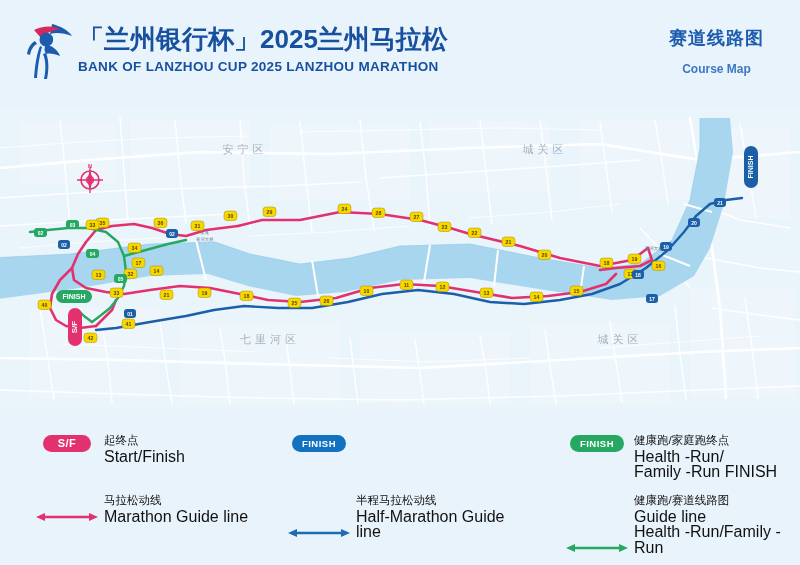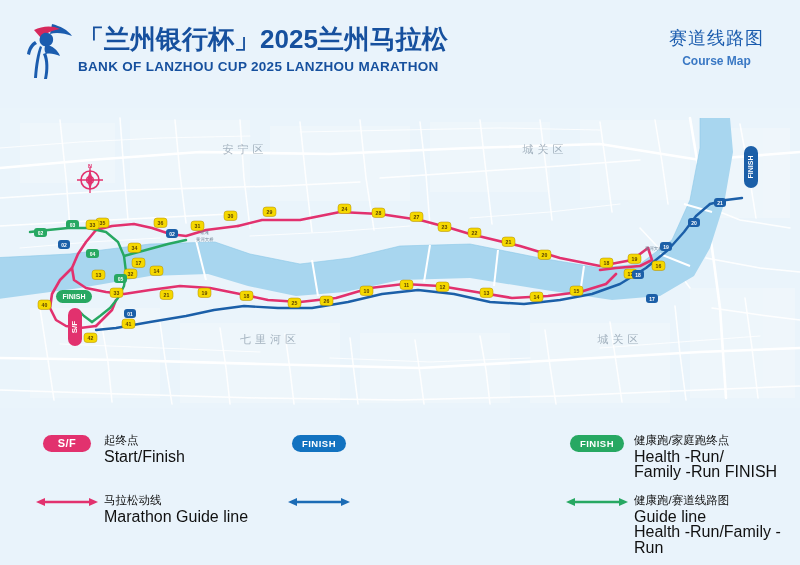--- a/index.html
+++ b/index.html
@@ -9,38 +9,38 @@
     font-family:"Liberation Sans","DejaVu Sans",sans-serif;
     overflow:hidden;position:relative;
   }
   
   .header{position:absolute;left:0;top:0;width:800px;height:110px;}
   .logo-mark{position:absolute;left:22px;top:20px;width:54px;height:62px;}
   .title-block{position:absolute;left:78px;top:24px;}
   .title-cn{font-size:26px;font-weight:bold;color:#16509e;letter-spacing:0px;line-height:30px;white-space:nowrap;}
   .title-en{font-size:13.5px;font-weight:bold;color:#16509e;letter-spacing:.3px;line-height:18px;margin-top:4px;white-space:nowrap;}
   .course-block{position:absolute;right:36px;top:26px;text-align:center;}
-  .course-cn{font-size:18px;font-weight:normal;color:#1b5cae;line-height:24px;letter-spacing:1px;}
-  .course-en{font-size:12px;font-weight:bold;color:#3a78c4;line-height:18px;margin-top:2px;}
+  .course-cn{font-size:18px;font-weight:bold;color:#1b5cae;line-height:24px;letter-spacing:1px;}
+  .course-en{font-size:12px;font-weight:bold;color:#3a78c4;line-height:18px;margin-top:10px;}
 
   
   .map-wrap{position:absolute;left:0;top:108px;width:800px;height:300px;overflow:hidden;background:#86efac;}
   .map-svg{position:absolute;left:0;top:0;}
 
   .district{fill:#97a7b5;font-size:11px;font-family:"Liberation Sans",sans-serif;letter-spacing:4px;opacity:.85;}
 
   
   .legend{position:absolute;left:0;top:415px;width:800px;height:150px;}
   .lg-col{position:absolute;top:0;width:250px;height:150px;}
   .lg-col.c1{left:30px;}
   .lg-col.c2{left:282px;}
   .lg-col.c3{left:560px;}
   .lg-row{position:absolute;display:flex;align-items:flex-start;}
   .lg-row.r1{top:18px;}
-  .lg-row.r2{top:78px;}
+  .lg-row.r2{top:78px;align-items:flex-end;}
   .lg-sym{width:74px;flex:0 0 74px;display:flex;align-items:center;justify-content:center;padding-top:2px;}
   .lg-txt{font-size:11.5px;color:#1f1f1f;line-height:15.5px;}
   .lg-txt .cn{font-size:11.5px;color:#111;}
   .lg-txt .en{font-size:16px;color:#111;}
 
   .pill{display:inline-block;border-radius:10px;color:#fff;font-weight:bold;
         font-size:10px;letter-spacing:.5px;text-align:center;line-height:17px;height:17px;}
   .pill.sf{background:#e2316e;width:48px;font-size:11px;}
   .pill.half{background:#1272c0;width:54px;font-size:9.5px;}
   .pill.health{background:#27a862;width:54px;font-size:9.5px;}
@@ -487,20 +487,24 @@
       </div>
     </div>
     <div class="lg-row r2">
       <div class="lg-sym">
         <svg width="64" height="14" viewBox="0 0 64 14">
           <line x1="8" y1="7" x2="56" y2="7" stroke="#1b6bb5" stroke-width="2.6"></line>
           <path d="M1 7 L10 3 L10 11 Z" fill="#1b6bb5"></path>
           <path d="M63 7 L54 3 L54 11 Z" fill="#1b6bb5"></path>
         </svg>
       </div>
+      <div class="lg-txt">
+        <div class="cn">半程马拉松动线</div>
+        <div class="en">Half-Marathon Guide line</div>
+      </div>
     </div>
   </div>
 
   <div class="lg-col c3">
     <div class="lg-row r1">
       <div class="lg-sym">
         <span class="pill health">FINISH</span>
       </div>
       <div class="lg-txt">
         <div class="cn">健康跑/家庭跑终点</div>

